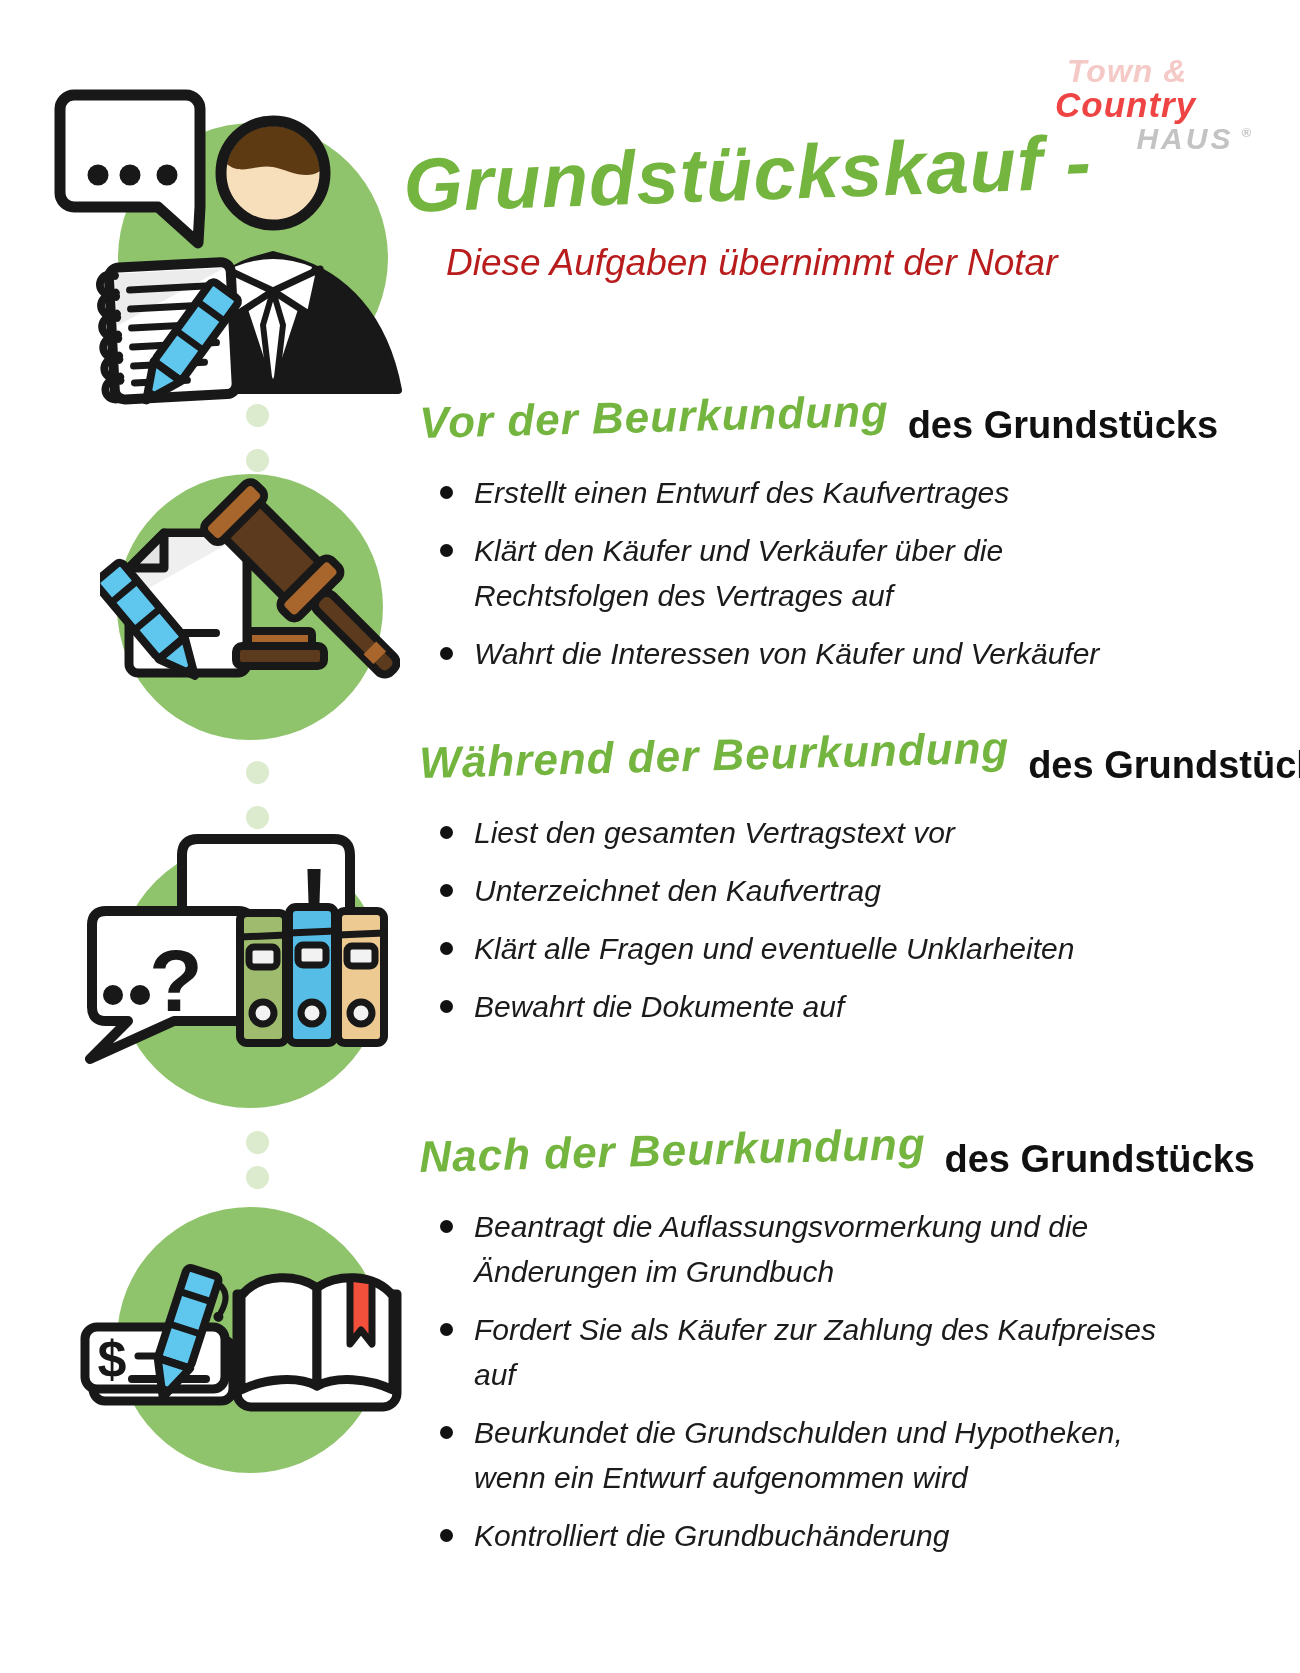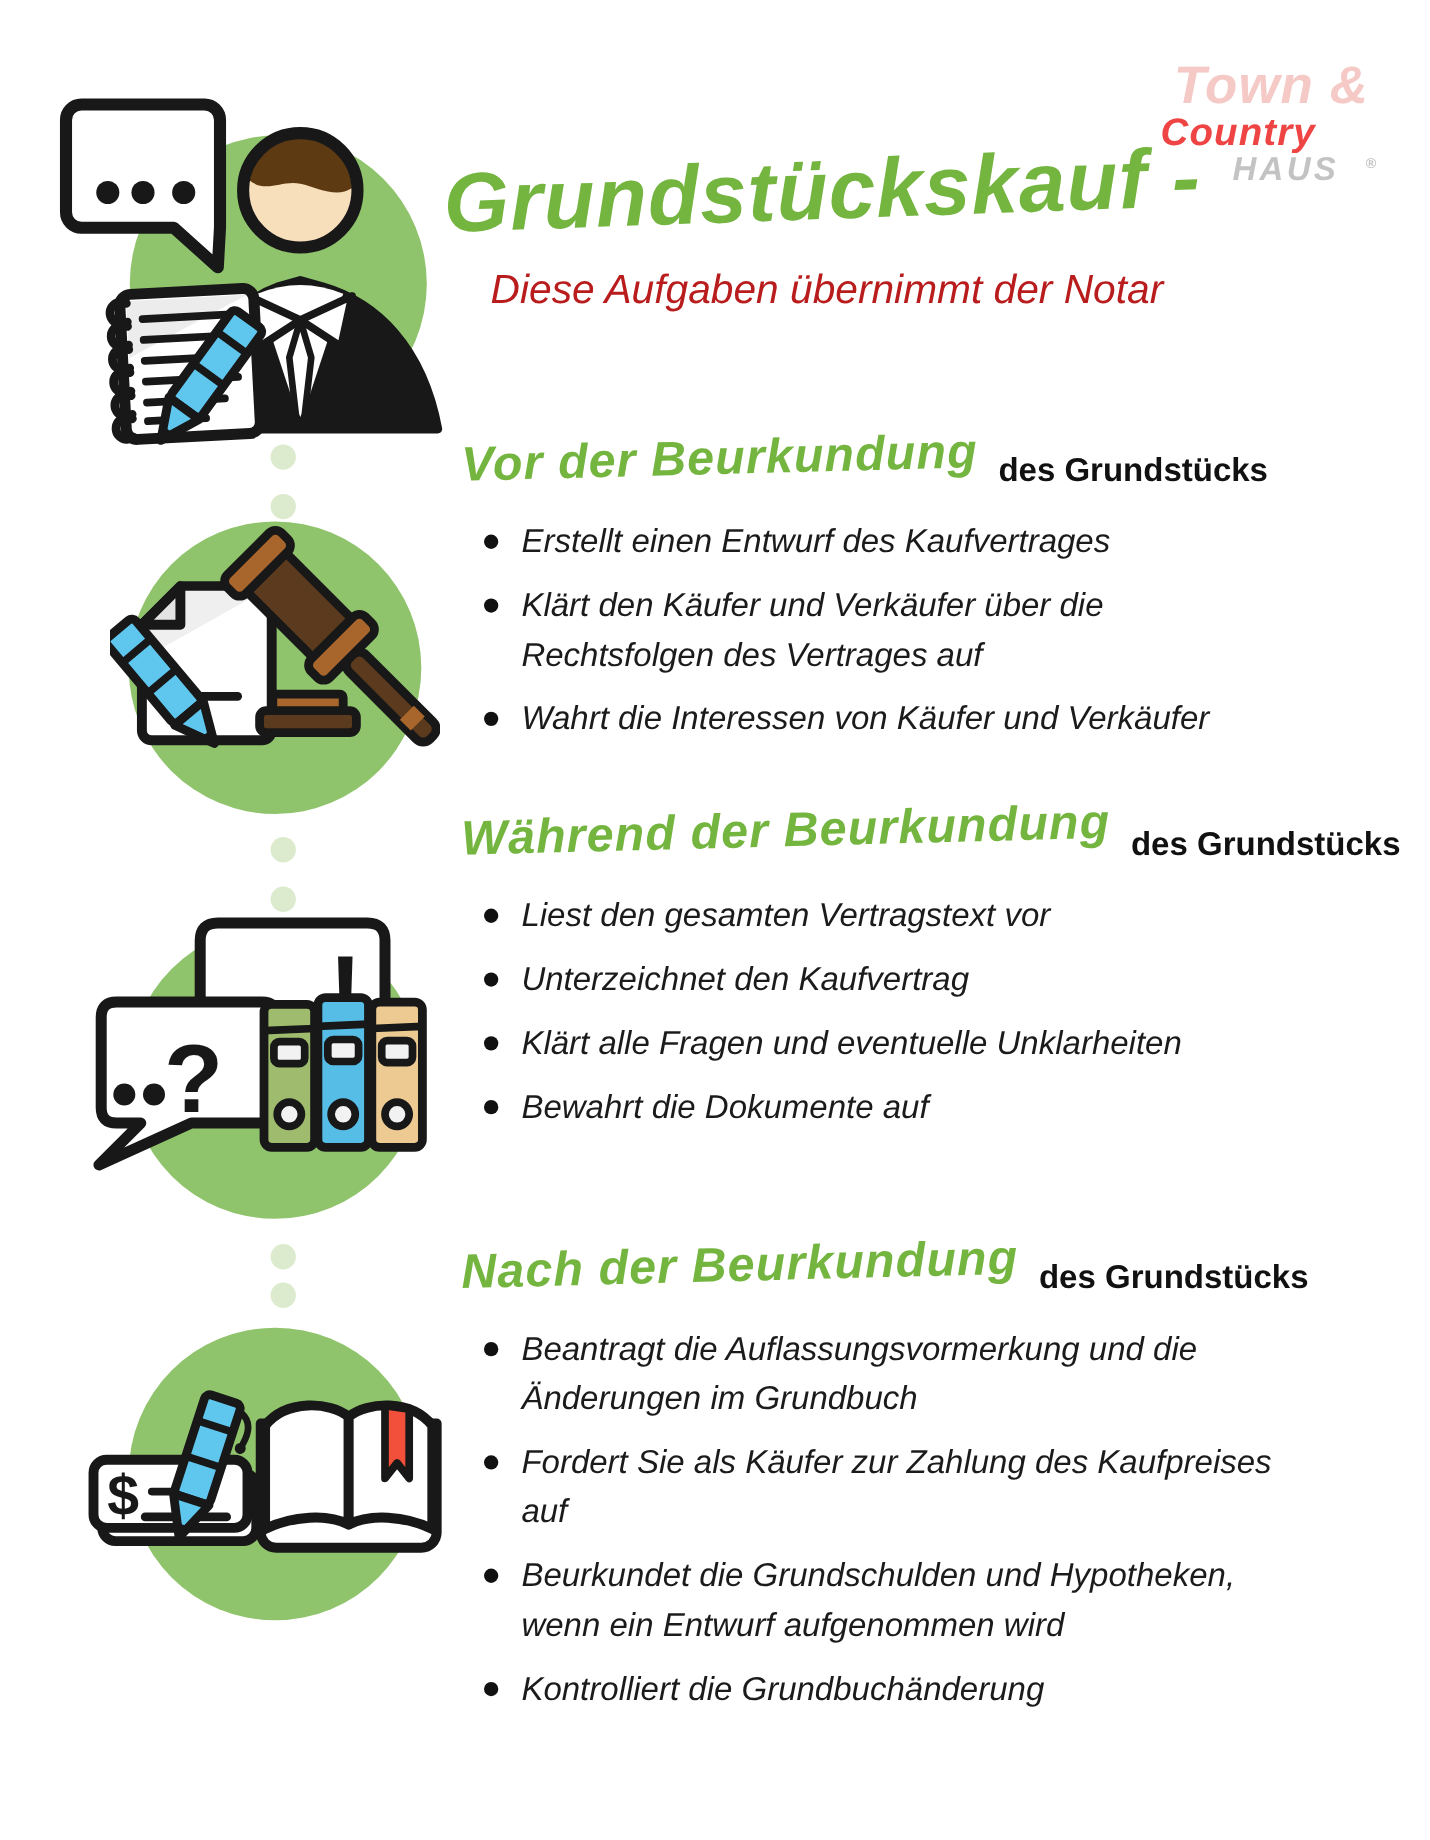--- a/index.html
+++ b/index.html
@@ -2,38 +2,38 @@
 <html><head>
 <meta charset="utf-8">
 <style>
   * { margin:0; padding:0; box-sizing:border-box; }
   html,body { background:#ffffff; }
   body { font-family:"Liberation Sans", sans-serif; color:#1b1b1b; }
   .page { position:relative; width:1300px; height:1673px; background:#ffffff; overflow:hidden; }
 
   
   .logo { position:absolute; left:1055px; top:55px; width:200px; font-style:italic; font-weight:bold; line-height:1.0; }
-  .logo-town { font-size:48px; color:#f4c9c6; padding-left:12px; letter-spacing:1px; }
+  .logo-town { font-size:32px; color:#f4c9c6; padding-left:12px; letter-spacing:1px; }
   .logo-country { font-size:35px; color:#ef4444; letter-spacing:1px; }
-  .logo-haus-row { display:flex; justify-content:flex-end; align-items:flex-start; gap:24px; margin-top:2px; padding-right:4px; }
+  .logo-haus-row { display:flex; justify-content:flex-end; align-items:flex-start; gap:8px; margin-top:2px; padding-right:4px; }
   .logo-haus { font-size:30px; color:#c3c3c3; letter-spacing:3px; }
   .logo-reg { font-size:13px; color:#c3c3c3; margin-top:2px; }
 
   
   .title { position:absolute; left:405px; top:142px; font-size:76px; font-weight:bold; font-style:italic;
            color:#74b540; transform:rotate(-2deg); transform-origin:left bottom; letter-spacing:1px; white-space:nowrap; }
   .subtitle { position:absolute; left:446px; top:242px; font-size:37px; font-style:italic; color:#b91c1c; white-space:nowrap; }
 
   
   .sec { position:absolute; left:420px; width:745px; }
   .sec1 { top:398px; } .sec2 { top:738px; } .sec3 { top:1132px; }
   .sec-head { display:flex; align-items:baseline; gap:18px; white-space:nowrap; }
   .sec-script { font-size:44px; font-weight:bold; font-style:italic; color:#74b540;
                 transform:rotate(-1.5deg); transform-origin:left bottom; letter-spacing:1px; }
-  .sec-suffix { font-size:30px; font-weight:bold; color:#111111; }
+  .sec-suffix { font-size:38px; font-weight:bold; color:#111111; }
   ul.bullets { list-style:none; margin-top:22px; }
   .bullets li { position:relative; padding-left:54px; font-size:30px; line-height:45px; color:#1b1b1b; margin-bottom:13px;font-style:italic; }
   .bullets li::before { content:""; position:absolute; left:20px; top:16px; width:13px; height:13px; border-radius:50%; background:#111111; }
 
   
   .illus { position:absolute; }
   #il1 { left:40px;  top:85px;   width:370px; height:330px; }
   #il2 { left:100px; top:445px;  width:300px; height:300px; }
   #il3 { left:70px;  top:815px;  width:330px; height:300px; }
   #il4 { left:60px;  top:1174px; width:345px; height:310px; }

